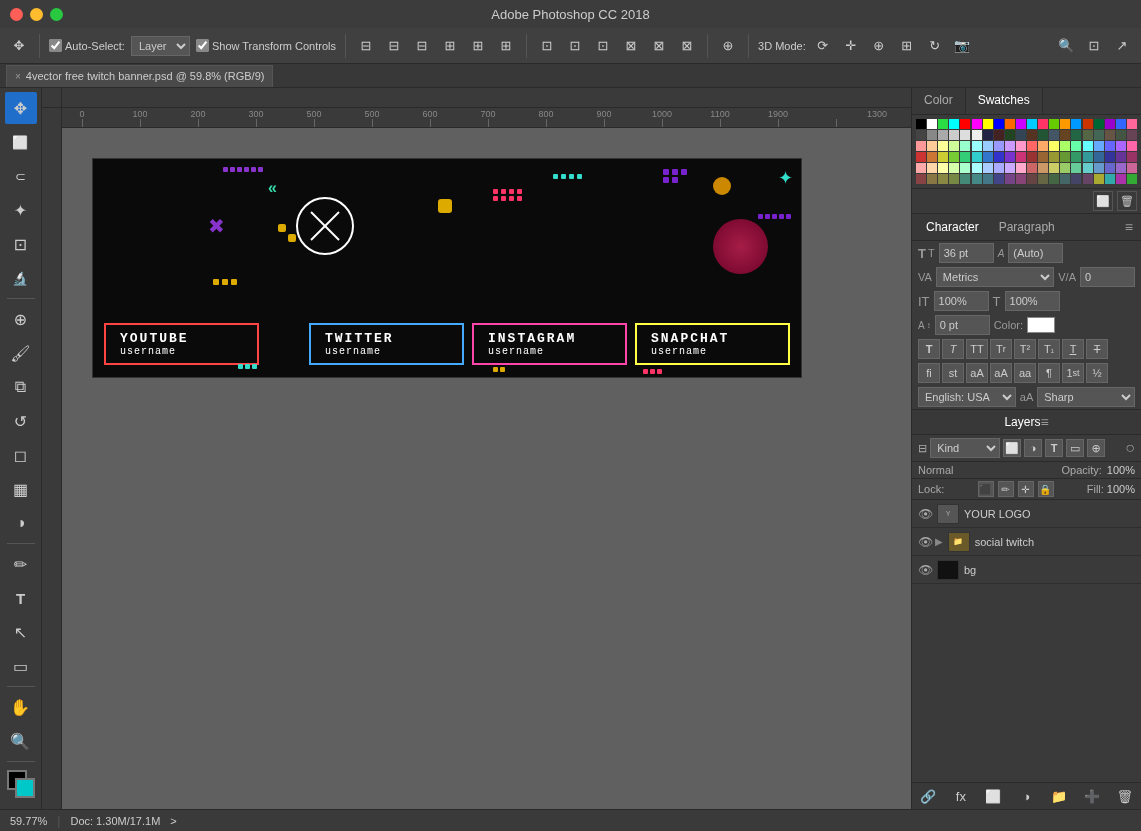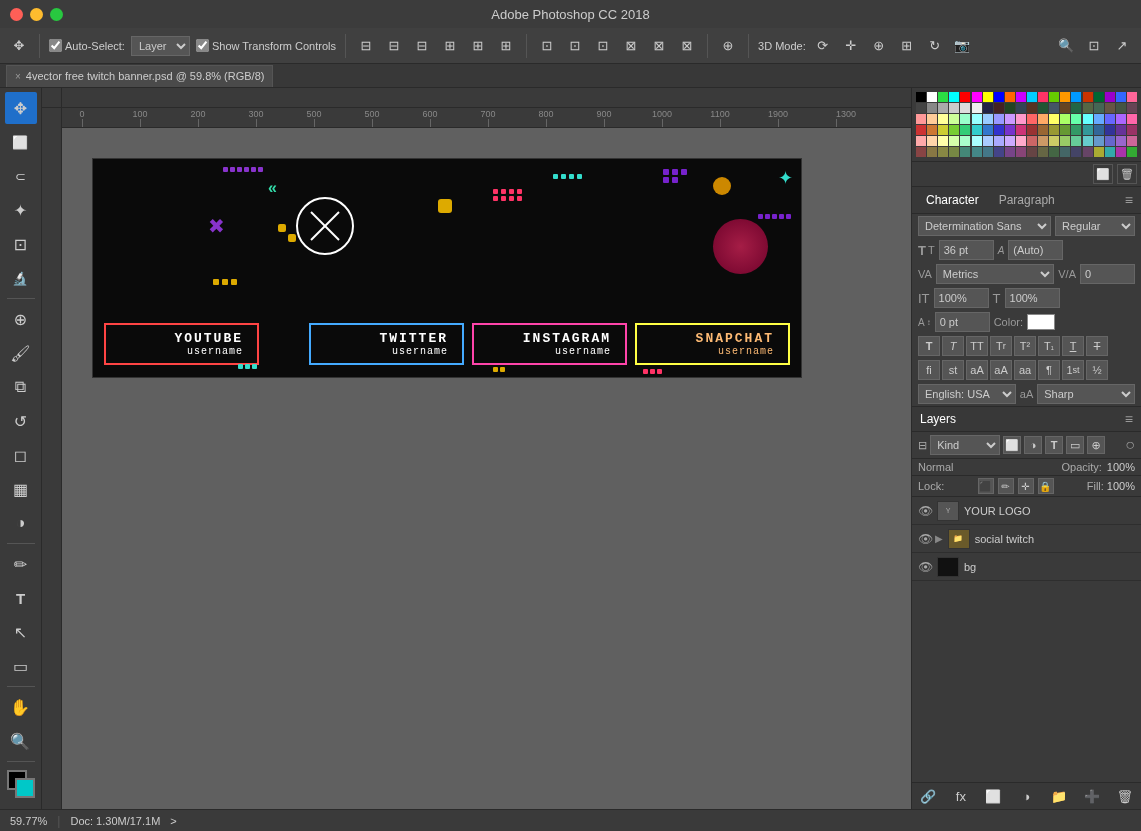--- a/index.html
+++ b/index.html
@@ -218,21 +218,21 @@
       position: absolute;
       bottom: 12px;
       left: 0; right: 0;
       display: flex;
       justify-content: center;
       gap: 8px;
     }
     .social-item {
       border: 2px solid;
       padding: 6px 14px;
-      text-align: right;
+      text-align: left;
       width: 155px;
     }
     .social-name {
       font-size: 13px;
       font-weight: bold;
       letter-spacing: 2px;
       font-family: 'Courier New', monospace;
     }
     .social-user {
       font-size: 10px;
@@ -398,21 +398,21 @@
 
     
     #layers-panel {
       flex: 1;
       display: flex;
       flex-direction: column;
     }
     .layers-header {
       display: flex;
       align-items: center;
-      justify-content: space-between;
+      justify-content: center;
       padding: 4px 8px;
       background: #383838;
       border-bottom: 1px solid #2a2a2a;
       font-size: 12px;
       color: #fff;
     }
     .layers-toolbar {
       display: flex;
       align-items: center;
       padding: 3px 6px;
@@ -601,21 +601,21 @@
   <button class="toolbar-icon-btn">📷</button>
   <div style="flex:1"></div>
   <button class="toolbar-icon-btn">🔍</button>
   <button class="toolbar-icon-btn">⊡</button>
   <button class="toolbar-icon-btn">↗</button>
 </div>
 
 <div id="tab-bar">
   <div class="doc-tab">
     <span class="tab-close">×</span>
-    <span>4vector free twitch banner.psd @ 59.8% (RGB/8)</span>
+    <span>4vector free twitch banner.psd @ 59.8% (RGB/9)</span>
   </div>
 </div>
 
 <div id="main-area">
 
   <div id="left-toolbar">
     <button class="tool-btn active">✥</button>
     <button class="tool-btn" style="font-size:13px">⬜</button>
     <button class="tool-btn" style="font-size:13px">⊂</button>
     <button class="tool-btn">✦</button>
@@ -735,21 +735,21 @@
               <div class="social-user">username</div>
             </div>
             <div class="social-item" style="border-color:#44aaff;color:#ffffff;margin-left:42px;">
               <div class="social-name">TWITTER</div>
               <div class="social-user">username</div>
             </div>
             <div class="social-item" style="border-color:#ff44aa;color:#ffffff;">
               <div class="social-name">INSTAGRAM</div>
               <div class="social-user">username</div>
             </div>
-            <div class="social-item" style="border-color:#ffff44;color:#fdba74;">
+            <div class="social-item" style="border-color:#ffff44;color:#ffffff;">
               <div class="social-name">SNAPCHAT</div>
               <div class="social-user">username</div>
             </div>
           </div>
 
           <div style="position:absolute;bottom:8px;left:145px;display:flex;gap:2px;">
             <div style="width:5px;height:5px;background:#33ddcc;border-radius:1px"></div>
             <div style="width:5px;height:5px;background:#33ddcc;border-radius:1px"></div>
             <div style="width:5px;height:5px;background:#33ddcc;border-radius:1px"></div>
           </div>
@@ -788,29 +788,37 @@
             <span style="position: absolute; bottom: 8px; left: 464px; font-size: 9px; color: rgb(136, 136, 136); transform: translateX(-50%);">800</span>
             <div style="position: absolute; bottom: 0px; left: 522px; width: 1px; height: 8px; background: rgb(102, 102, 102);"></div>
             <span style="position: absolute; bottom: 8px; left: 522px; font-size: 9px; color: rgb(136, 136, 136); transform: translateX(-50%);">900</span>
             <div style="position: absolute; bottom: 0px; left: 580px; width: 1px; height: 8px; background: rgb(102, 102, 102);"></div>
             <span style="position: absolute; bottom: 8px; left: 580px; font-size: 9px; color: rgb(136, 136, 136); transform: translateX(-50%);">1000</span>
             <div style="position: absolute; bottom: 0px; left: 638px; width: 1px; height: 8px; background: rgb(102, 102, 102);"></div>
             <span style="position: absolute; bottom: 8px; left: 638px; font-size: 9px; color: rgb(136, 136, 136); transform: translateX(-50%);">1100</span>
             <div style="position: absolute; bottom: 0px; left: 696px; width: 1px; height: 8px; background: rgb(102, 102, 102);"></div>
             <span style="position: absolute; bottom: 8px; left: 696px; font-size: 9px; color: rgb(136, 136, 136); transform: translateX(-50%);">1900</span>
             <div style="position: absolute; bottom: 0px; left: 754px; width: 1px; height: 8px; background: rgb(102, 102, 102);"></div>
-            <span style="position: absolute; bottom: 8px; left: 764px; font-size: 9px; color: rgb(136, 136, 136); transform: translateX(-50%);">1300</span>
+            <span style="position: absolute; bottom: 8px; left: 795px; font-size: 9px; color: rgb(136, 136, 136); transform: translateX(-50%);">1300</span>
           </div>
       </div>
     </div>
   </div>
 
   <div id="right-panel">
 
     <div id="swatches-panel">
+      <div class="panel-tabs">
+        <div class="panel-tab">
+          <span>Color</span>
+        </div>
+        <div class="panel-tab active">
+          <span>Swatches</span>
+        </div>
+      </div>
       <div class="swatch-grid" id="swatch-grid">
 
       <div class="swatch-cell" style="background: rgb(0, 0, 0);"></div>
           <div class="swatch-cell" style="background: rgb(255, 255, 255);"></div>
           <div class="swatch-cell" style="background: rgb(43, 221, 68);"></div>
           <div class="swatch-cell" style="background: rgb(0, 255, 255);"></div>
           <div class="swatch-cell" style="background: rgb(255, 0, 0);"></div>
           <div class="swatch-cell" style="background: rgb(255, 0, 255);"></div>
           <div class="swatch-cell" style="background: rgb(255, 255, 0);"></div>
           <div class="swatch-cell" style="background: rgb(0, 0, 255);"></div>
@@ -935,28 +943,20 @@
 
     <div id="char-panel">
       <div class="char-panel-header">
         <div class="char-panel-tabs">
           <span class="char-tab active">Character</span>
           <span class="char-tab">Paragraph</span>
         </div>
         <span class="char-options-icon">≡</span>
       </div>
 
-      <div class="char-row">
-        <select class="char-select">
-          <option>Determination Sans</option>
-        </select>
-        <select class="char-select" style="width:80px;flex:none;">
-          <option>Regular</option>
-        </select>
-      </div>
 
       <div class="char-row">
         <span class="char-label">
           <span style="font-weight:bold;font-size:13px">T</span>T
         </span>
         <input class="char-input" value="36 pt" style="">
         <span class="char-label">
           <span style="font-style:italic;font-size:10px">A</span>
         </span>
         <input class="char-input" value="(Auto)" style="">

